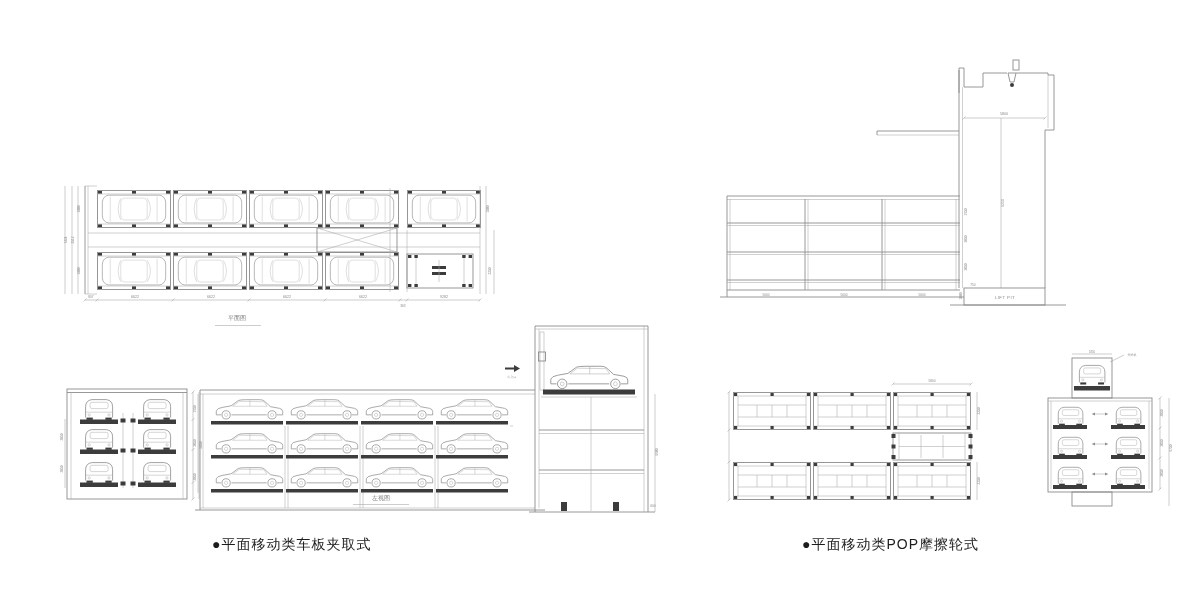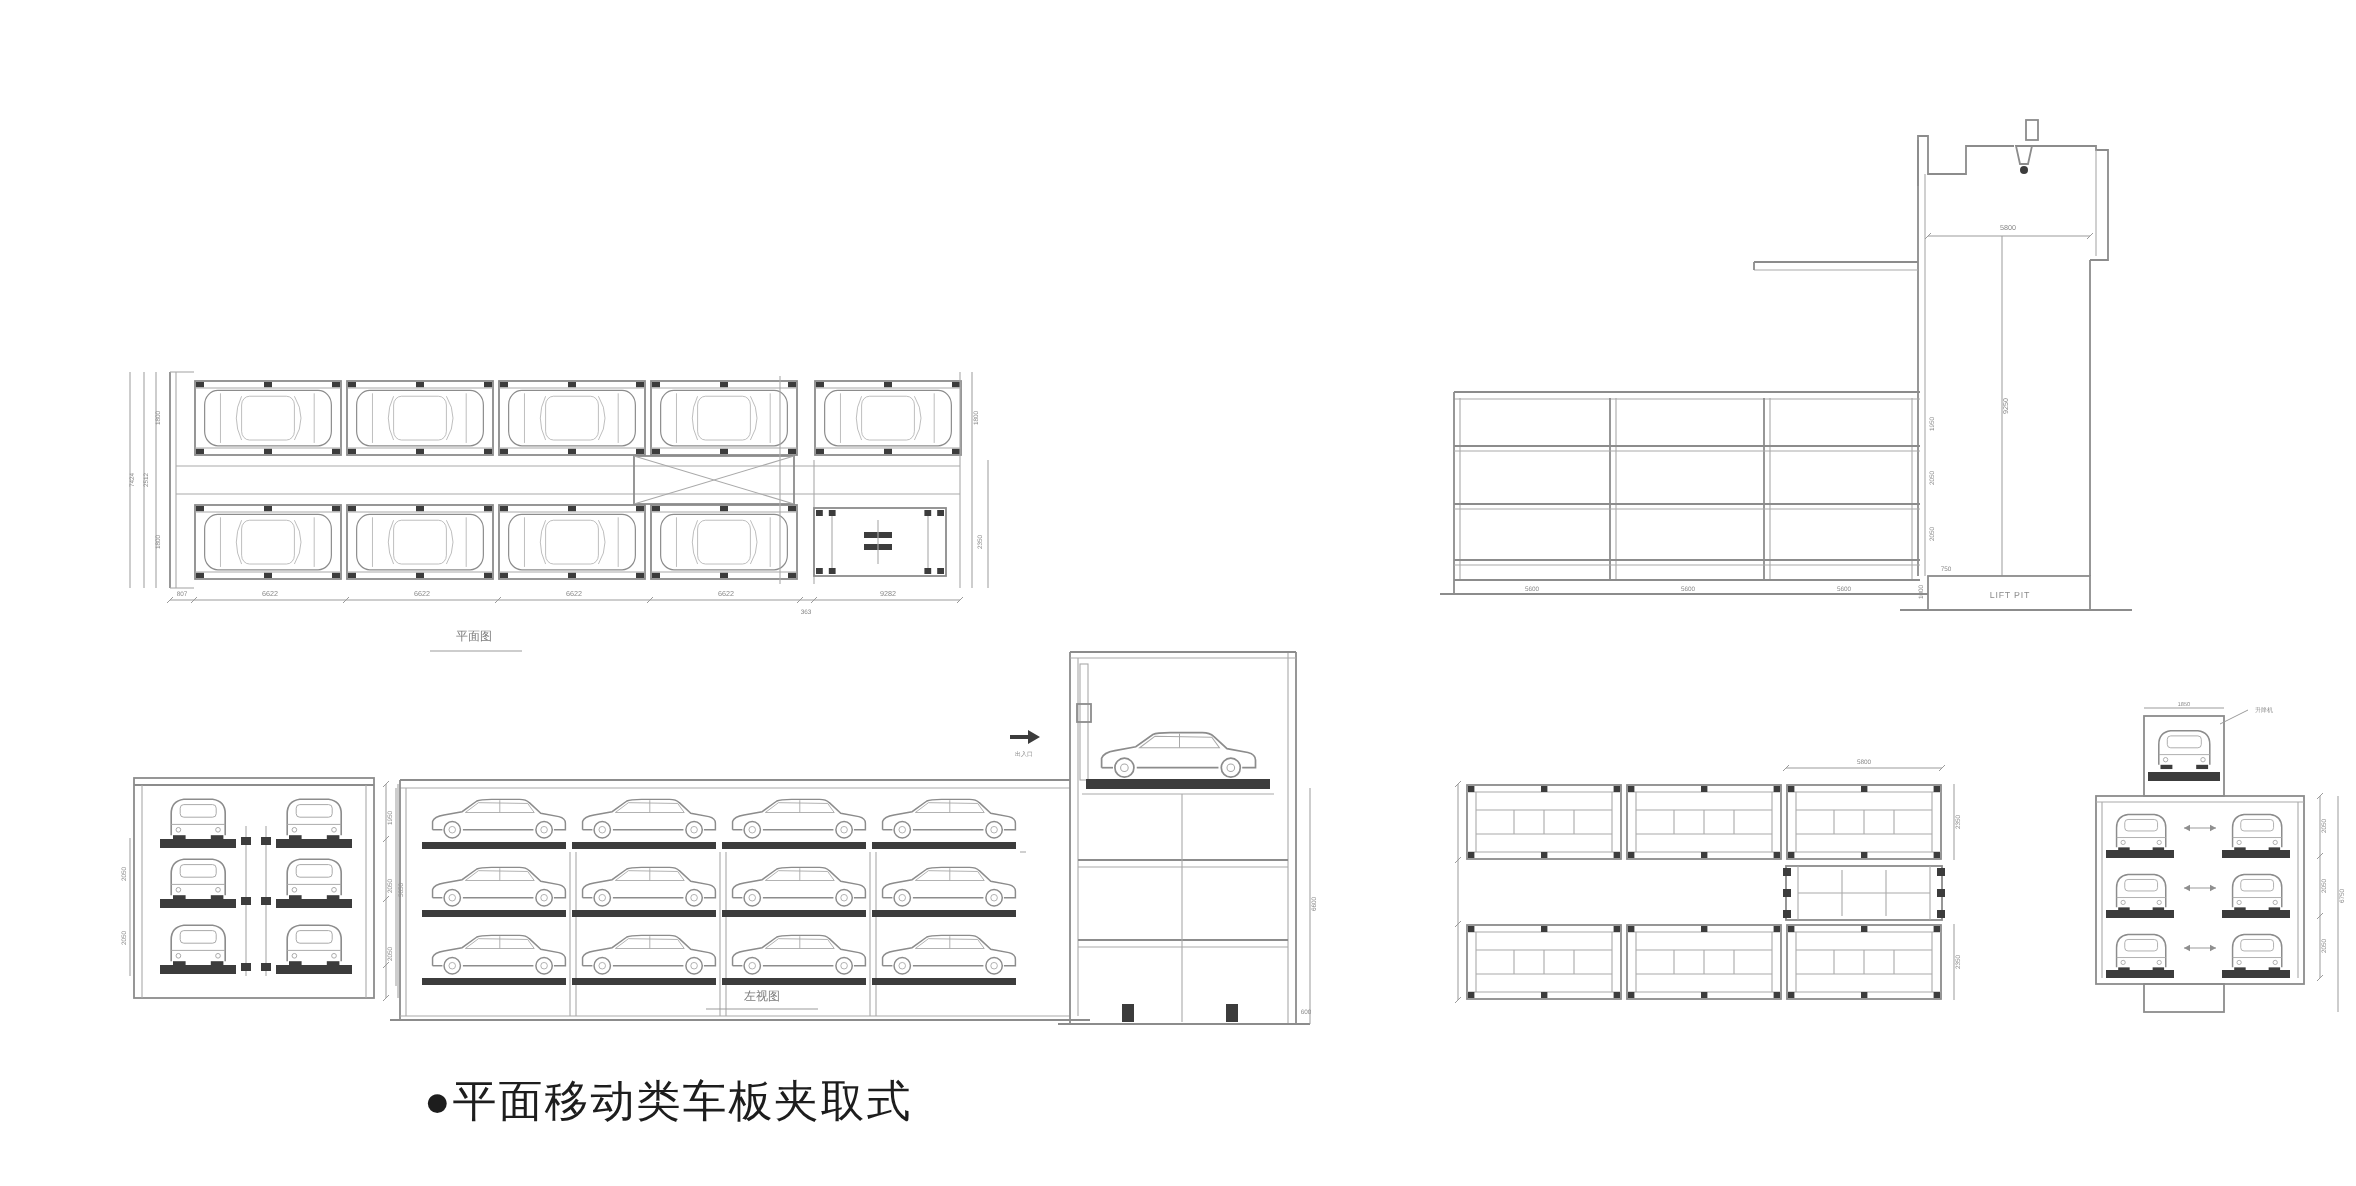--- a/index.html
+++ b/index.html
@@ -9,21 +9,21 @@
   .ln{stroke:#8c8c8c;stroke-width:0.9;fill:none;}
   .lt{stroke:#a9a9a9;stroke-width:0.55;fill:none;}
   .dm{stroke:#9b9b9b;stroke-width:0.5;fill:none;}
   .dk{fill:#3c3c3c;stroke:none;}
   .gr{fill:#8f8f8f;stroke:none;}
   text{fill:#8a8a8a;font-family:"Liberation Sans",sans-serif;}
   .dim{font-size:3.6px;text-anchor:middle;}
   .dim2{font-size:3.2px;text-anchor:middle;}
   .pitlbl{font-size:4.4px;text-anchor:middle;letter-spacing:0.4px;}
   .capt{font-size:6px;text-anchor:middle;fill:#7d7d7d;}
-  .bigcap{position:absolute;font-size:22px;color:#1d1d1d;font-weight:500;letter-spacing:1px;white-space:nowrap;}
+  .bigcap{position:absolute;font-size:14px;color:#1d1d1d;font-weight:500;letter-spacing:1px;white-space:nowrap;}
 </style>
 </head>
 <body>
 
 <div class="stage">
 
   <svg width="0" height="0">
     <defs>
       <g id="car-top">
         <rect x="2" y="3" width="96" height="38" rx="10" class="ln"></rect>
@@ -449,14 +449,15 @@
       <line x1="120.5" y1="140.5" x2="123.5" y2="137.5" class="dm"></line>
       <text transform="rotate(-90 125 63)" x="125" y="63" class="dim2">2050</text>
       <text transform="rotate(-90 125 93)" x="125" y="93" class="dim2">2050</text>
       <text transform="rotate(-90 125 123)" x="125" y="123" class="dim2">2050</text>
       <line x1="131" y1="48" x2="131" y2="156" class="dm"></line>
       <text transform="rotate(-90 134 98)" x="134" y="98" class="dim2">6750</text>
     </g>
   </svg>
 
   <div class="bigcap" style="left:212px;top:536px">●平面移动类车板夹取式</div>
+  <div class="bigcap" style="left:802px;top:536px">●平面移动类POP摩擦轮式</div>
 
 </div>
 
 </body></html>

